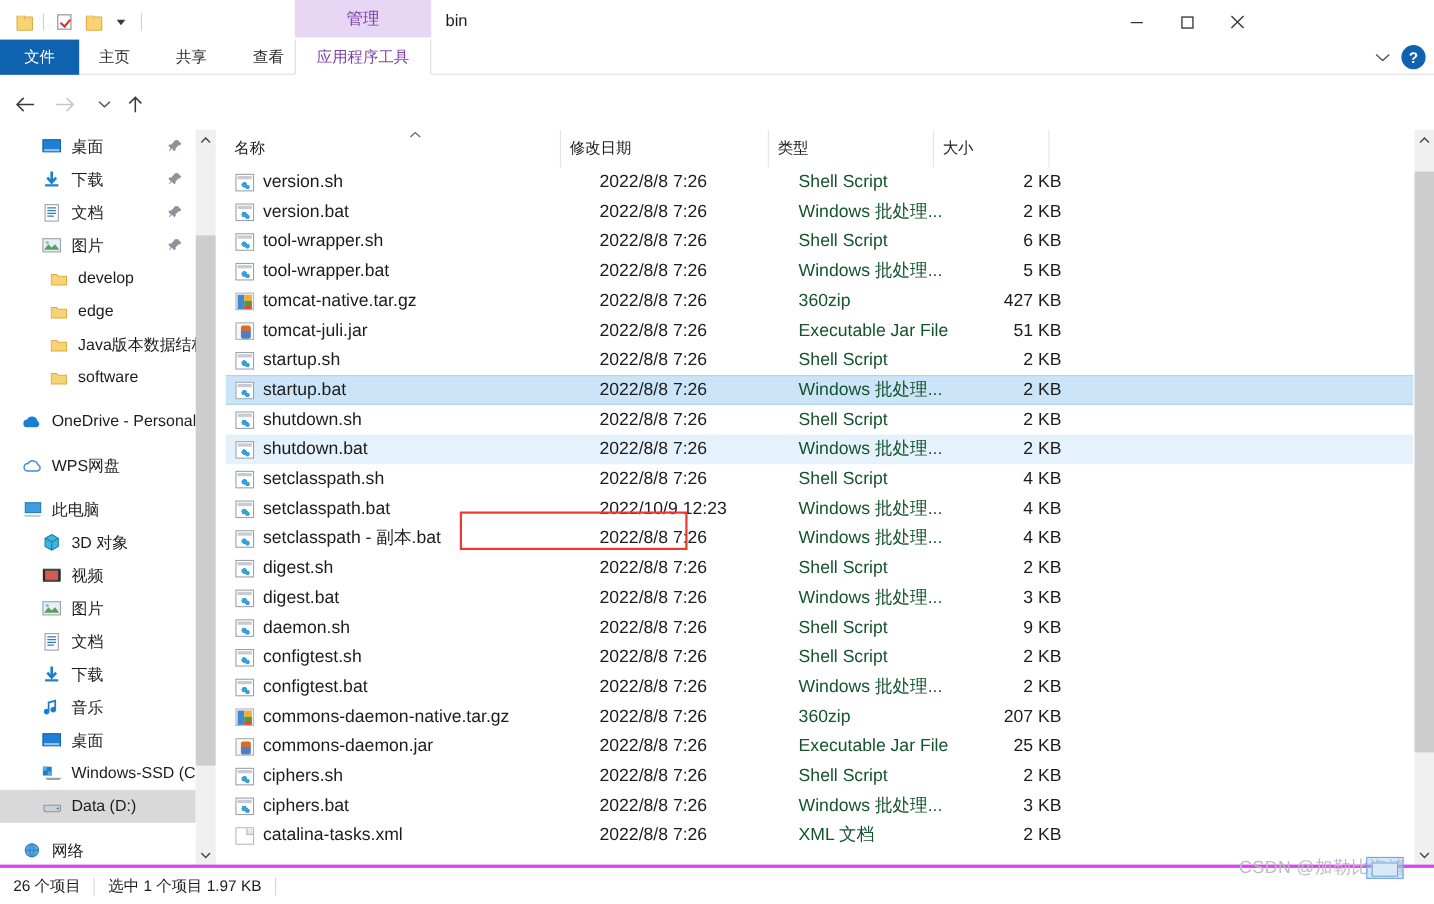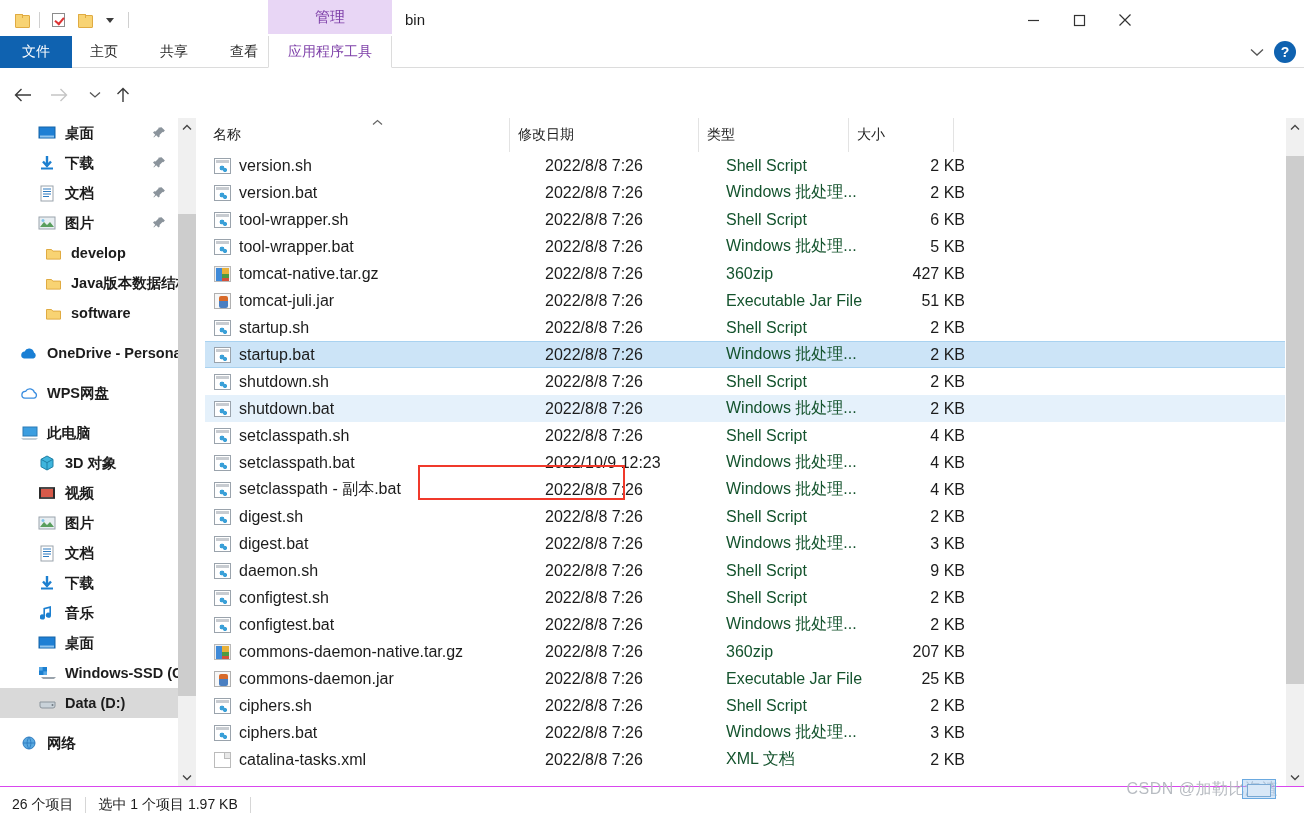--- a/index.html
+++ b/index.html
@@ -105,21 +105,21 @@
   }
 
   
   .body { position:absolute; left:0; top:118px; width:1304px; height:668px; background:#fff; }
 
   
   .sidebar {
     position:absolute; left:0; top:0; width:178px; height:668px;
     overflow:hidden; background:#fff;
   }
-  .sitem { height:30px; display:flex; align-items:center; position:relative; font-size:14.5px; color:#1c1c1c; white-space:nowrap;font-weight:bold; }
+  .sitem { height:30px; display:flex; align-items:center; position:relative; font-size:14.5px; color:#1c1c1c; white-space:nowrap; }
   .sitem.sel { background:#d9d9d9; }
   .sitem .sic { width:22px; height:22px; margin-right:7px; display:flex; align-items:center; justify-content:center; flex:none; }
   .sitem .pin { position:absolute; right:12px; top:8px; width:13px; height:14px; }
   .ind-1 { padding-left:36px; }
   .ind-2 { padding-left:42px; }
   .ind-0 { padding-left:18px; }
   .sgap { height:10px; }
 
   .sb-scroll { position:absolute; left:178px; top:0; width:18px; height:668px; background:#f0f0f0; }
   .sb-scroll .arrow { position:absolute; left:0; width:18px; height:18px; display:flex; align-items:center; justify-content:center; background:#f0f0f0; }
@@ -194,21 +194,21 @@
 
   
   .list-scroll { position:absolute; right:0; top:0; width:18px; height:668px; background:#f0f0f0; }
   .list-scroll .arrow { position:absolute; left:0; width:18px; height:18px; display:flex; align-items:center; justify-content:center; }
   .list-scroll .arrow.up { top:0; } .list-scroll .arrow.dn { bottom:0; }
   .list-scroll .thumb { position:absolute; left:0; width:18px; background:#cdcdcd; }
 
   
   .status {
     position:absolute; left:0; bottom:0; width:1304px; height:36px;
-    background:#fff; border-top:1px solid #d946ef; display:flex; align-items:center;
+    background:#fff; border-top:3px solid #d946ef; display:flex; align-items:center;
   }
   .status .st { font-size:14px; color:#1c1c1c; padding:0 12px; }
   .status .vsep { width:1px; height:16px; background:#d6d6d6; }
 
   .watermark {
     position:absolute; right:26px; bottom:22px;
     font-size:16px; color:#b8bcc2; letter-spacing:0.5px;
     pointer-events:none; white-space:nowrap;
   }
   .wm-box {
@@ -421,20 +421,28 @@
             </svg>
           </span>
           <span>develop</span>
         </div>
         <div class="sitem ind-2">
           <span class="sic">
             <svg width="15" height="13" viewBox="0 0 15 13">
               <path d="M.5 2.5h5l1.3 1.6H14.5v8H.5z" fill="#f8d373" stroke="#e0ab42"></path>
             </svg>
           </span>
+          <span>edge</span>
+        </div>
+        <div class="sitem ind-2">
+          <span class="sic">
+            <svg width="15" height="13" viewBox="0 0 15 13">
+              <path d="M.5 2.5h5l1.3 1.6H14.5v8H.5z" fill="#f8d373" stroke="#e0ab42"></path>
+            </svg>
+          </span>
           <span>Java版本数据结构</span>
         </div>
         <div class="sitem ind-2">
           <span class="sic">
             <svg width="15" height="13" viewBox="0 0 15 13">
               <path d="M.5 2.5h5l1.3 1.6H14.5v8H.5z" fill="#f8d373" stroke="#e0ab42"></path>
             </svg>
           </span>
           <span>software</span>
         </div>

